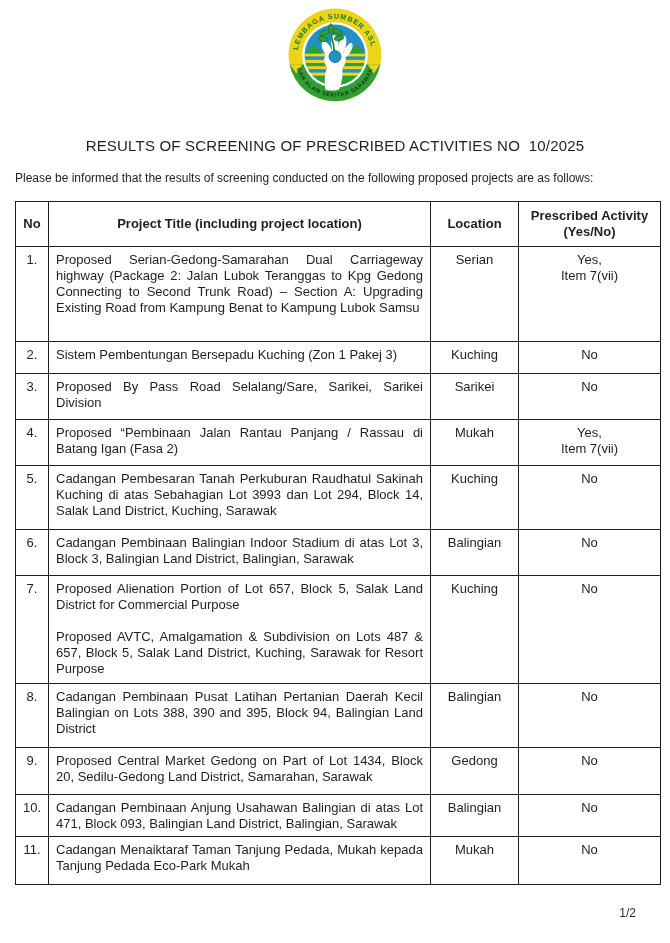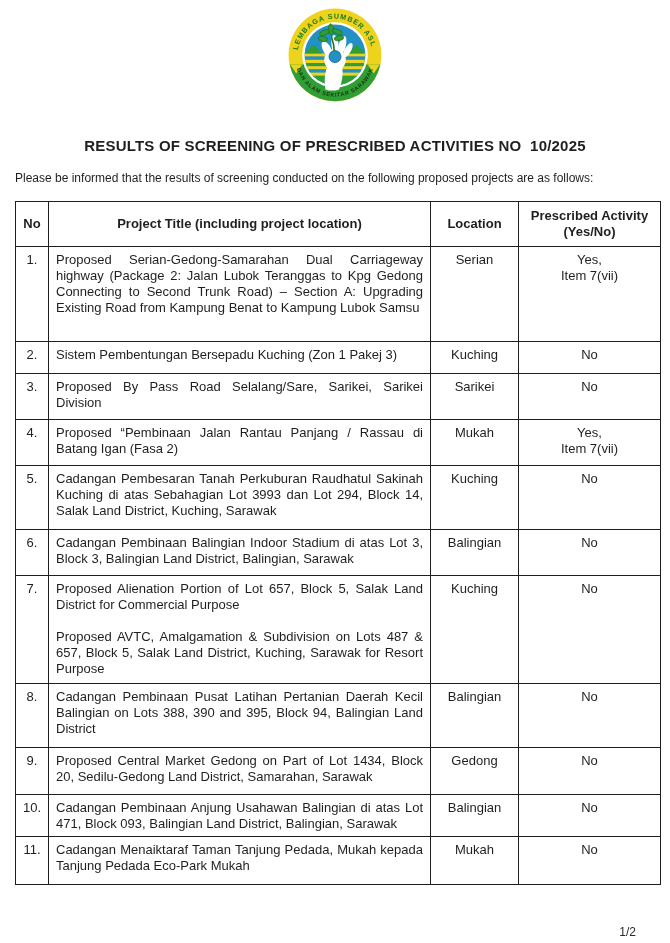--- a/index.html
+++ b/index.html
@@ -14,21 +14,21 @@
   }
   .logo-wrap {
     display: flex;
     justify-content: center;
     padding-top: 7px;
   }
   .doc-title {
     margin-top: 34px;
     text-align: center;
     font-size: 15px;
-    font-weight: bold;
+    font-weight: normal;
     letter-spacing: 0.2px;
     white-space: pre-wrap;
   }
   .intro {
     margin: 15px 13px 12px 15px;
     font-size: 12px;
     line-height: 19px;
     text-align: justify;
   }
   table.results {
@@ -66,21 +66,21 @@
   tbody tr:nth-child(4)  { height: 46px; }
   tbody tr:nth-child(5)  { height: 64px; }
   tbody tr:nth-child(6)  { height: 46px; }
   tbody tr:nth-child(7)  { height: 108px; }
   tbody tr:nth-child(8)  { height: 64px; }
   tbody tr:nth-child(9)  { height: 47px; }
   tbody tr:nth-child(10) { height: 31px; }
   tbody tr:nth-child(11) { height: 48px; }
   .page-number {
     position: absolute;
-    top: 925px;
+    top: 906px;
     right: 34px;
     font-size: 12px;
     color: #2a2a2a;
   }
   .arc-text-top {
     font-family: "Liberation Sans", sans-serif;
     font-size: 9px;
     font-weight: bold;
     letter-spacing: 1.2px;
     fill: #1c7a1e;

